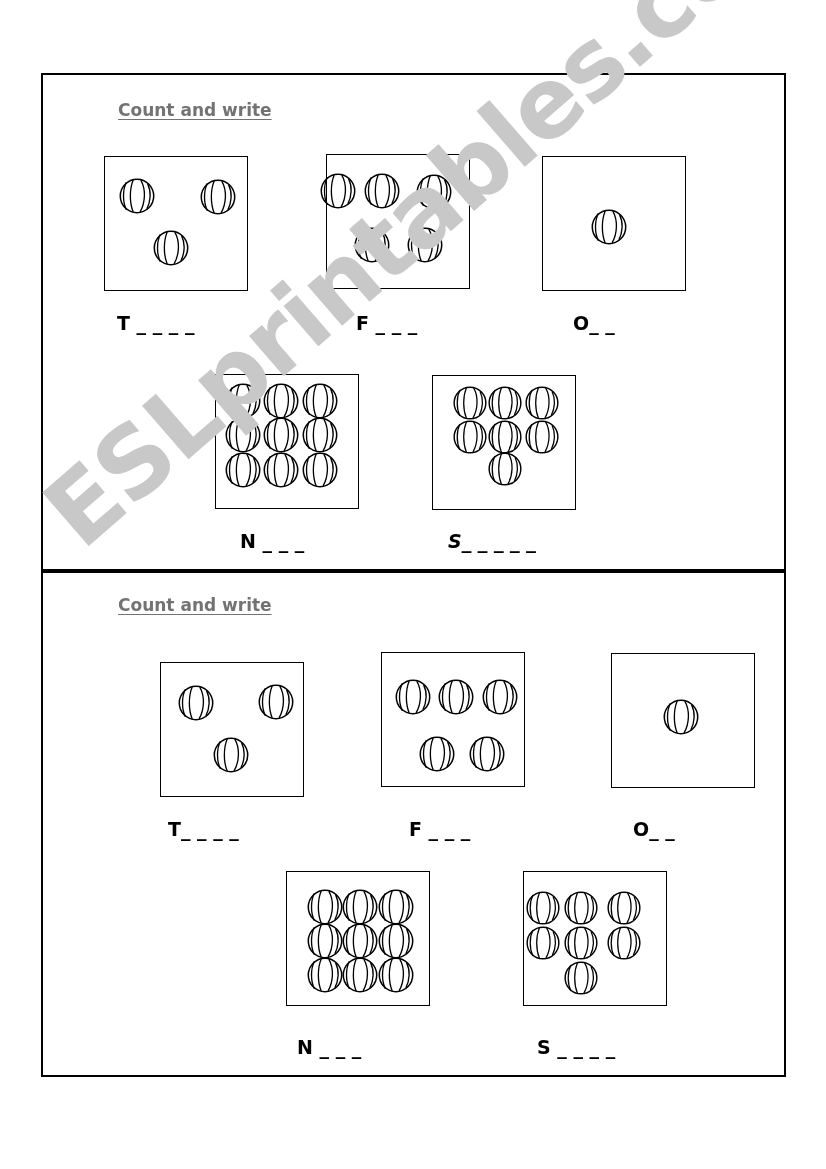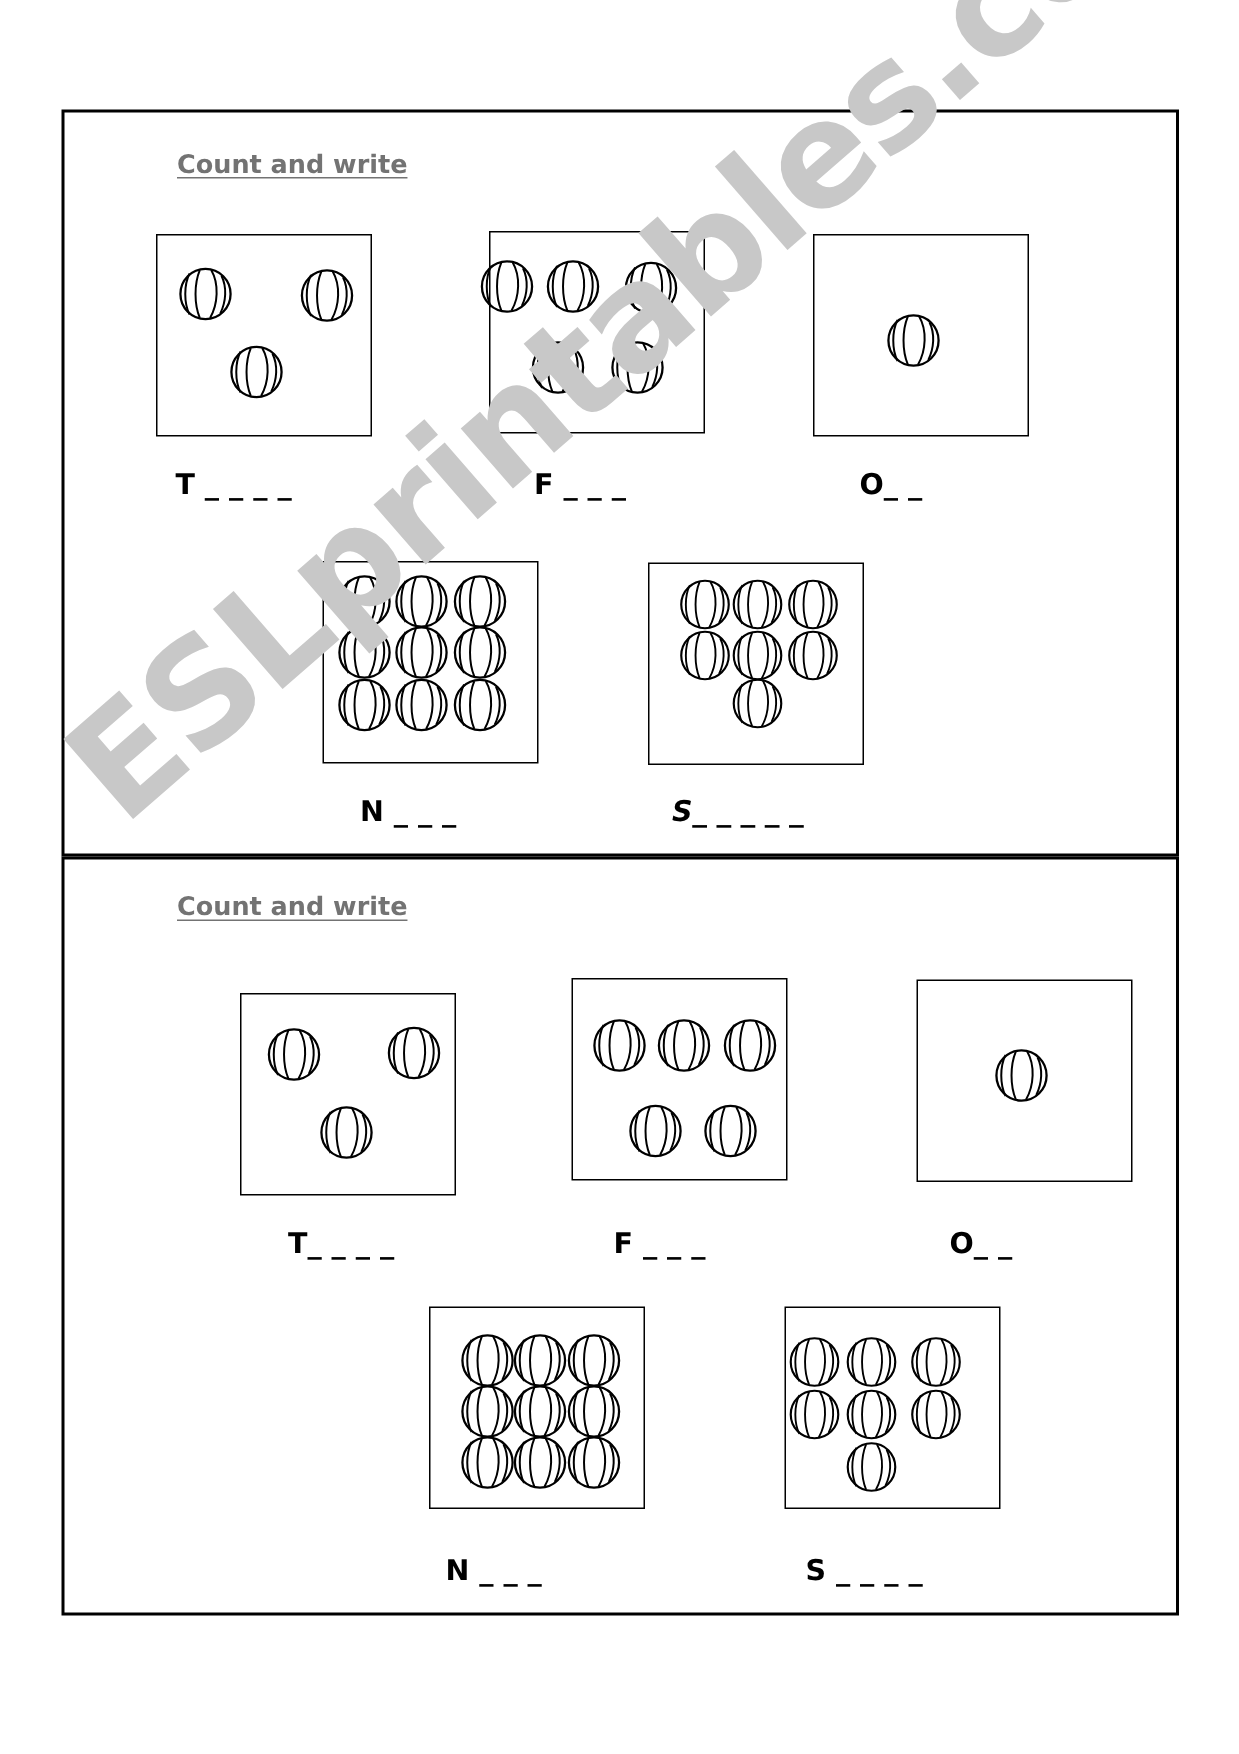--- a/index.html
+++ b/index.html
@@ -355,21 +355,21 @@
     </svg>
     <svg width="38" height="38" viewBox="0 0 100 100" class="ball" style="left: 212px; top: 736px;">
       <g fill="none" stroke="#000" stroke-width="4">
         <circle cx="50" cy="50" r="44"></circle>
         <path d="M 22 14 C 12 34 12 66 22 86" stroke-width="3.5"></path>
         <path d="M 40 8  C 30 32 30 68 40 92" stroke-width="3.5"></path>
         <path d="M 60 8  C 74 32 72 68 58 92" stroke-width="3.5"></path>
         <path d="M 78 18 C 88 38 86 64 76 84" stroke-width="3.5"></path>
       </g>
     </svg>
-    <div class="answer" style="left: 168px; top: 818px; margin-left: 24px;">T_ _ _ _</div>
+    <div class="answer" style="left: 168px; top: 818px;">T_ _ _ _</div>
     <div class="count-box" style="left: 381px; top: 652px; width: 144px; height: 135px;"></div>
     <svg width="38" height="38" viewBox="0 0 100 100" class="ball" style="left: 394px; top: 678px;">
       <g fill="none" stroke="#000" stroke-width="4">
         <circle cx="50" cy="50" r="44"></circle>
         <path d="M 22 14 C 12 34 12 66 22 86" stroke-width="3.5"></path>
         <path d="M 40 8  C 30 32 30 68 40 92" stroke-width="3.5"></path>
         <path d="M 60 8  C 74 32 72 68 58 92" stroke-width="3.5"></path>
         <path d="M 78 18 C 88 38 86 64 76 84" stroke-width="3.5"></path>
       </g>
     </svg>

